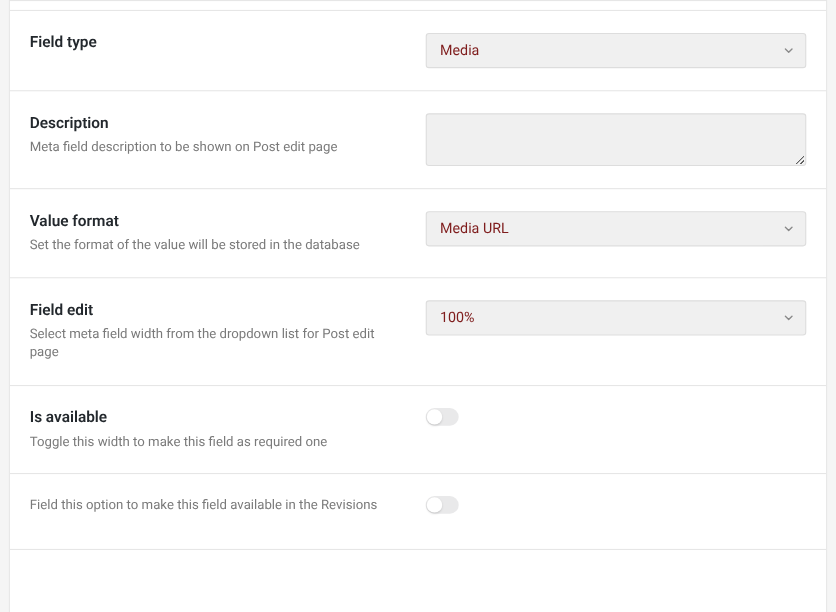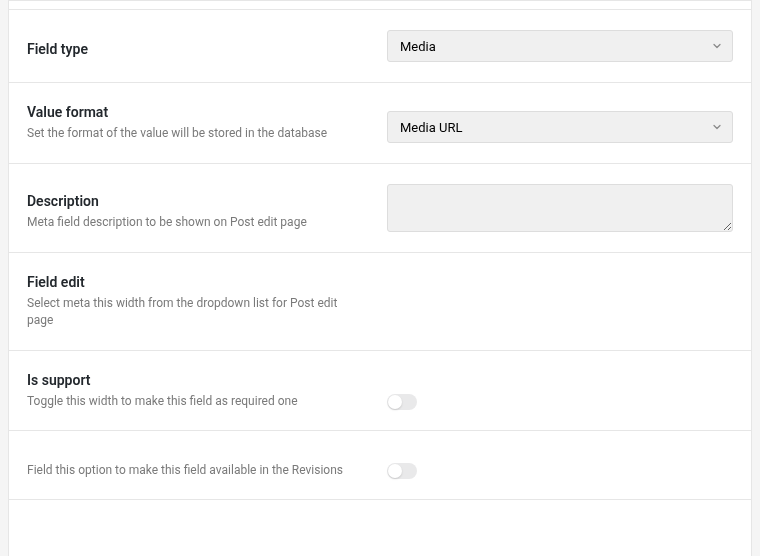--- a/index.html
+++ b/index.html
@@ -29,21 +29,21 @@
     background:var(--panel-bg);
     margin:0 8px 8px 8px;
     border:1px solid var(--border);
     box-sizing:border-box;
   }
   .row{
     display:flex;
     padding:20px 18px;
     border-bottom:1px solid var(--border);
     min-height:28px;
-    align-items:flex-end;
+    align-items:flex-start;
     position:relative;
   }
   .row:last-child{border-bottom:none;}
   .label-col{
     flex:0 0 360px;
     box-sizing:border-box;
     padding-right:24px;
   }
   .label-title{
     font-size:14px;
@@ -67,21 +67,21 @@
     width:100%;
   }
   .select-box{
     background:var(--input-bg);
     border:1px solid var(--input-border);
     border-radius:3px;
     height:32px;
     line-height:32px;
     padding:0 17px 0 12px;
     font-size:13px;
-    color:#000000;
+    color:#7f1d1d;
     width:100%;
     box-sizing:border-box;
     cursor:pointer;
   }
   .select-chevron{
     position:absolute;
     right:10px;
     top:50%;
     transform:translateY(-50%);
     pointer-events:none;
@@ -141,55 +141,65 @@
           <svg width="12" height="12" viewBox="0 0 24 24" fill="none" stroke="#8a8a8a" stroke-width="2.5" stroke-linecap="round" stroke-linejoin="round">
               <polyline points="6 9 12 15 18 9"></polyline>
             </svg>
         </span>
       </div>
     </div>
   </div>
 
   <div class="row">
     <div class="label-col">
+      <div class="label-title">Description</div>
+      <div class="label-desc">Meta field description to be shown on Post edit page</div>
+    </div>
+    <div class="input-col">
+      <textarea class="textarea" style=""></textarea>
+    </div>
+  </div>
+
+  <div class="row">
+    <div class="label-col">
       <div class="label-title">Value format</div>
       <div class="label-desc">Set the format of the value will be stored in the database</div>
     </div>
     <div class="input-col">
       <div class="select">
         <div class="select-box">Media URL</div>
         <span class="select-chevron">
           <svg width="12" height="12" viewBox="0 0 24 24" fill="none" stroke="#8a8a8a" stroke-width="2.5" stroke-linecap="round" stroke-linejoin="round">
               <polyline points="6 9 12 15 18 9"></polyline>
             </svg>
         </span>
       </div>
     </div>
   </div>
 
   <div class="row">
     <div class="label-col">
-      <div class="label-title">Description</div>
-      <div class="label-desc">Meta field description to be shown on Post edit page</div>
-    </div>
-    <div class="input-col">
-      <textarea class="textarea" style=""></textarea>
-    </div>
-  </div>
-
-  <div class="row">
-    <div class="label-col">
       <div class="label-title">Field edit</div>
-      <div class="label-desc">Select meta this width from the dropdown list for Post edit page</div>
-    </div>
-  </div>
-
-  <div class="row">
-    <div class="label-col">
-      <div class="label-title">Is support</div>
+      <div class="label-desc">Select meta field width from the dropdown list for Post edit page</div>
+    </div>
+    <div class="input-col">
+      <div class="select">
+        <div class="select-box">100%</div>
+        <span class="select-chevron">
+          <svg width="12" height="12" viewBox="0 0 24 24" fill="none" stroke="#8a8a8a" stroke-width="2.5" stroke-linecap="round" stroke-linejoin="round">
+              <polyline points="6 9 12 15 18 9"></polyline>
+            </svg>
+        </span>
+      </div>
+    </div>
+  </div>
+
+  <div class="row">
+    <div class="label-col">
+      <div class="label-title">Is available</div>
       <div class="label-desc">Toggle this width to make this field as required one</div>
     </div>
     <div class="input-col">
       <span class="toggle toggle-off">
         <span class="toggle-track"></span>
         <span class="toggle-knob"></span>
       </span>
     </div>
   </div>
 

